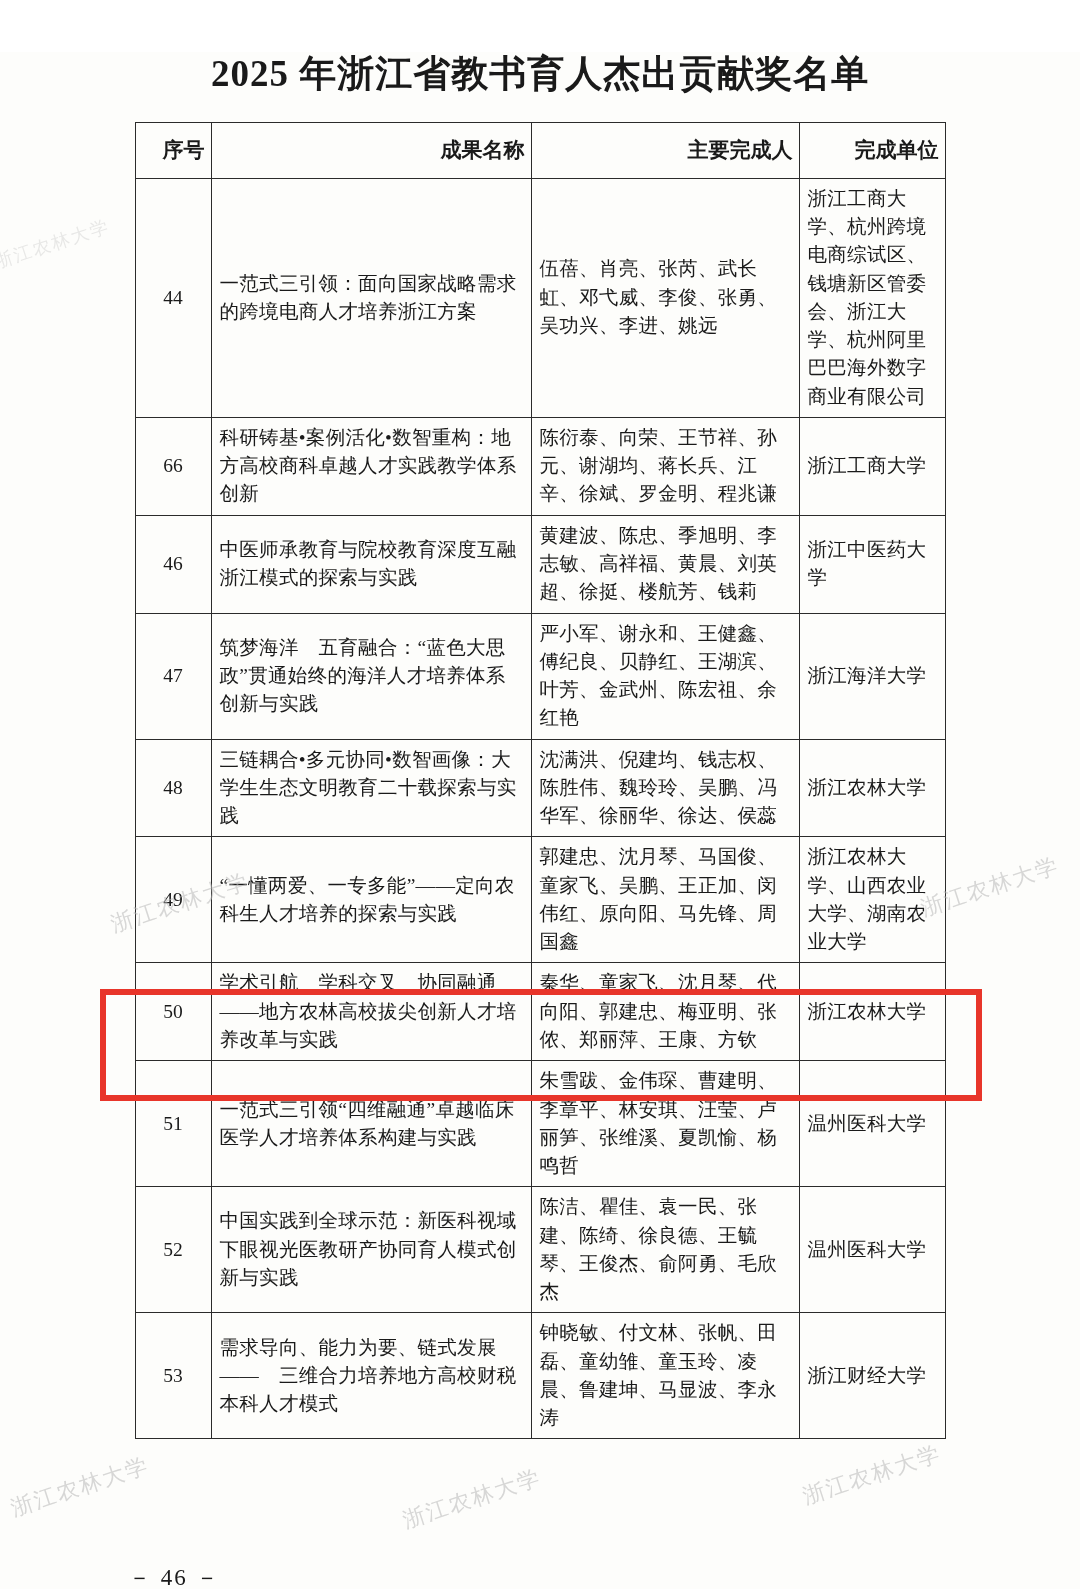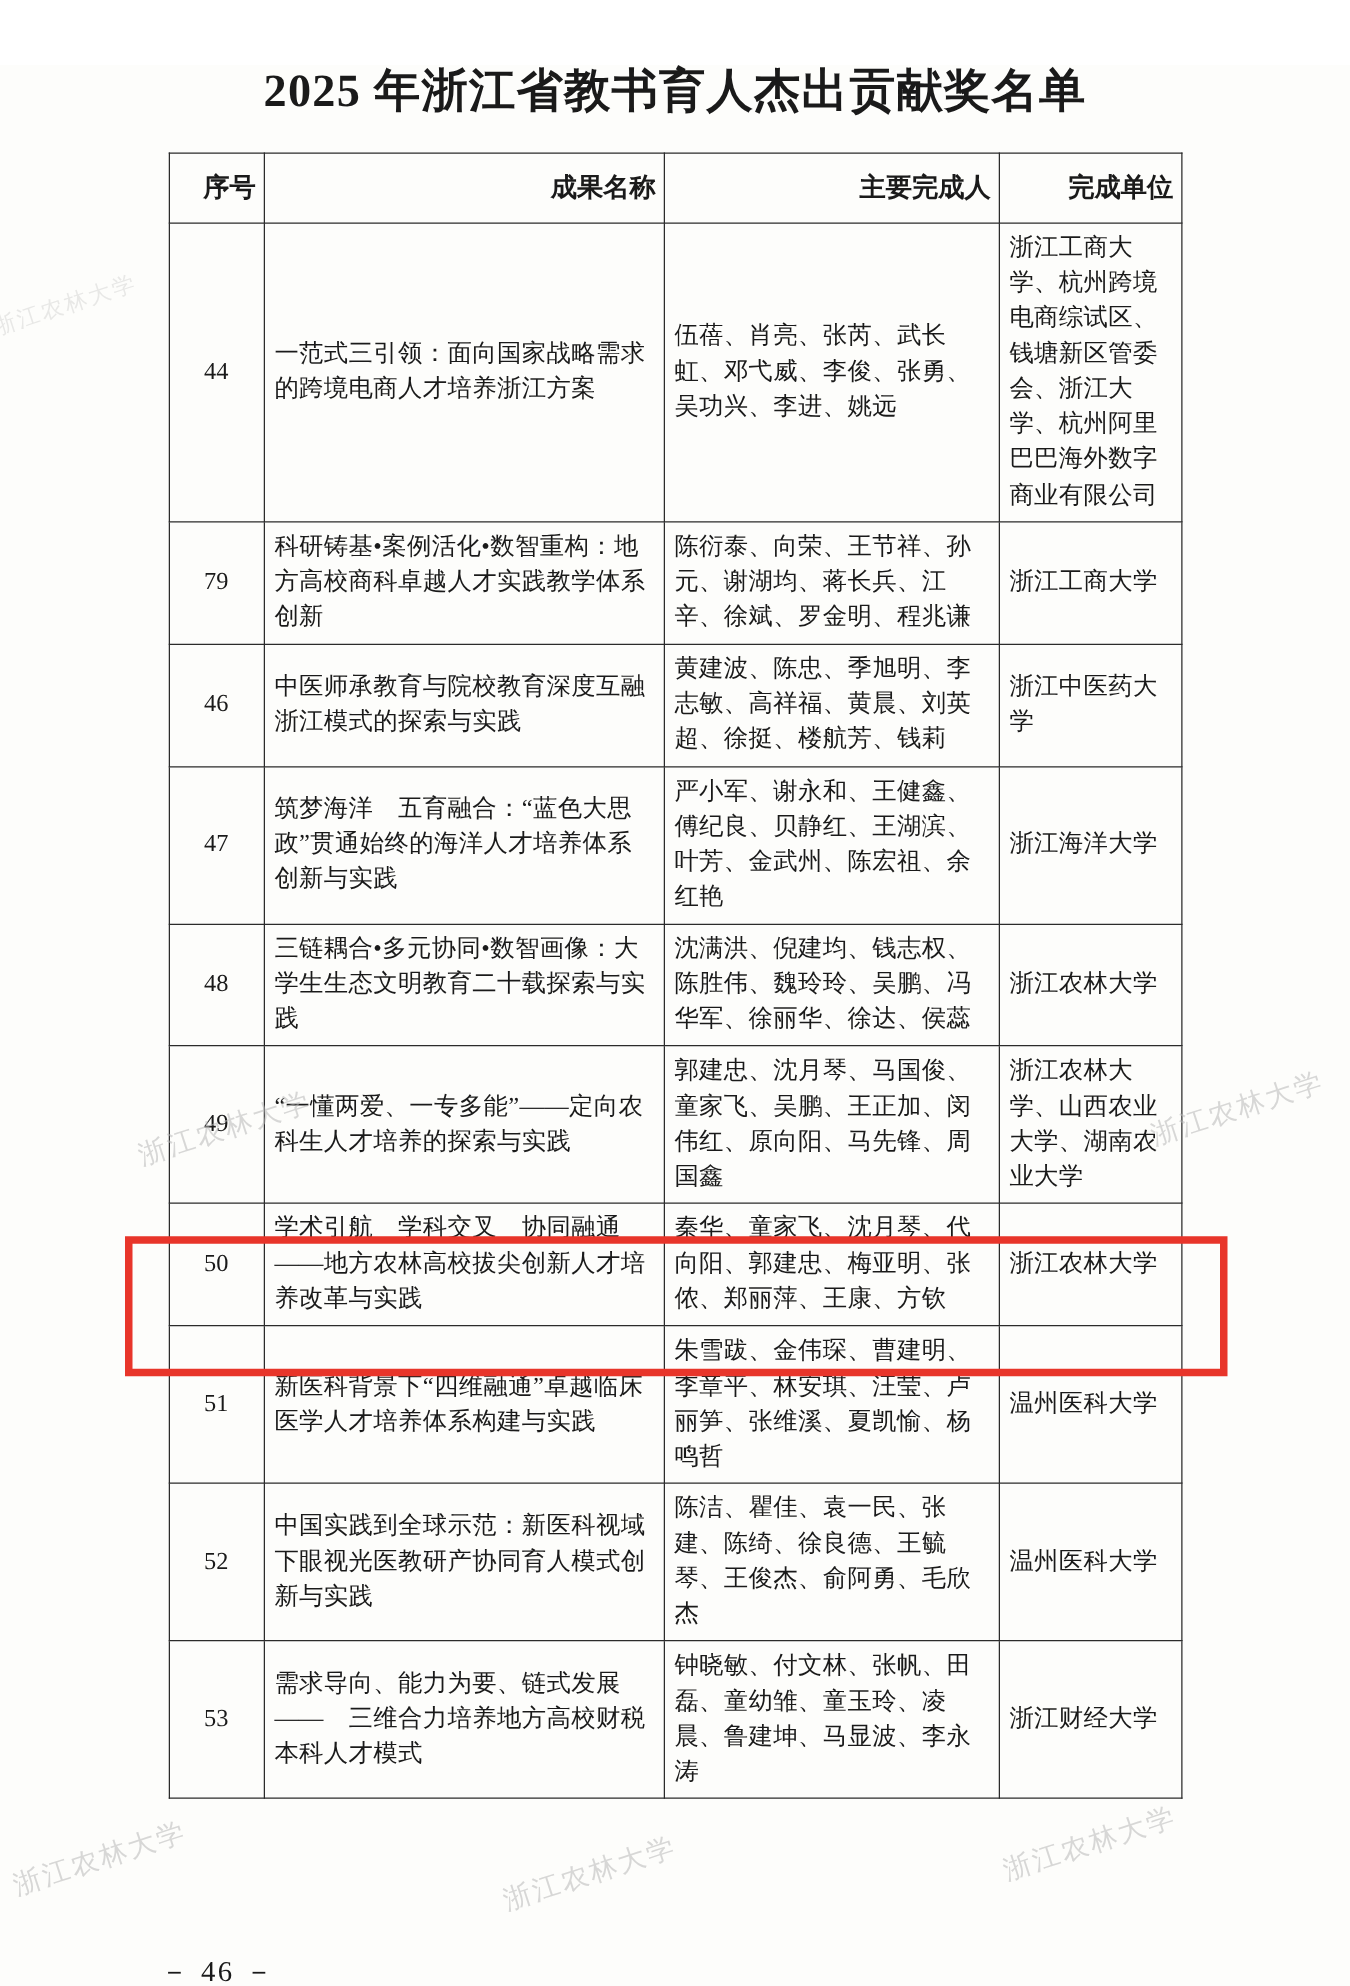--- a/index.html
+++ b/index.html
@@ -145,21 +145,21 @@
       </tr>
     </thead>
     <tbody>
       <tr>
         <td class="cell-no">44</td>
         <td class="cell-name">一范式三引领：面向国家战略需求的跨境电商人才培养浙江方案</td>
         <td class="cell-people">伍蓓、肖亮、张芮、武长虹、邓弋威、李俊、张勇、吴功兴、李进、姚远</td>
         <td class="cell-unit">浙江工商大学、杭州跨境电商综试区、钱塘新区管委会、浙江大学、杭州阿里巴巴海外数字商业有限公司</td>
       </tr>
       <tr>
-        <td class="cell-no">79</td>
+        <td class="cell-no">66</td>
         <td class="cell-name">科研铸基•案例活化•数智重构：地方高校商科卓越人才实践教学体系创新</td>
         <td class="cell-people">陈衍泰、向荣、王节祥、孙元、谢湖均、蒋长兵、江辛、徐斌、罗金明、程兆谦</td>
         <td class="cell-unit">浙江工商大学</td>
       </tr>
       <tr>
         <td class="cell-no">46</td>
         <td class="cell-name">中医师承教育与院校教育深度互融浙江模式的探索与实践</td>
         <td class="cell-people">黄建波、陈忠、季旭明、李志敏、高祥福、黄晨、刘英超、徐挺、楼航芳、钱莉</td>
         <td class="cell-unit">浙江中医药大学</td>
       </tr>
@@ -182,21 +182,21 @@
         <td class="cell-unit">浙江农林大学、山西农业大学、湖南农业大学</td>
       </tr>
       <tr>
         <td class="cell-no">50</td>
         <td class="cell-name">学术引航　学科交叉　协同融通——地方农林高校拔尖创新人才培养改革与实践</td>
         <td class="cell-people">秦华、童家飞、沈月琴、代向阳、郭建忠、梅亚明、张侬、郑丽萍、王康、方钦</td>
         <td class="cell-unit">浙江农林大学</td>
       </tr>
       <tr>
         <td class="cell-no">51</td>
-        <td class="cell-name">新医科背景下“四维融通”卓越临床医学人才培养体系构建与实践</td>
+        <td class="cell-name">一范式三引领“四维融通”卓越临床医学人才培养体系构建与实践</td>
         <td class="cell-people">朱雪跋、金伟琛、曹建明、李章平、林安琪、汪莹、卢丽笋、张维溪、夏凯愉、杨鸣哲</td>
         <td class="cell-unit">温州医科大学</td>
       </tr>
       <tr>
         <td class="cell-no">52</td>
         <td class="cell-name">中国实践到全球示范：新医科视域下眼视光医教研产协同育人模式创新与实践</td>
         <td class="cell-people">陈洁、瞿佳、袁一民、张建、陈绮、徐良德、王毓琴、王俊杰、俞阿勇、毛欣杰</td>
         <td class="cell-unit">温州医科大学</td>
       </tr>
       <tr>

